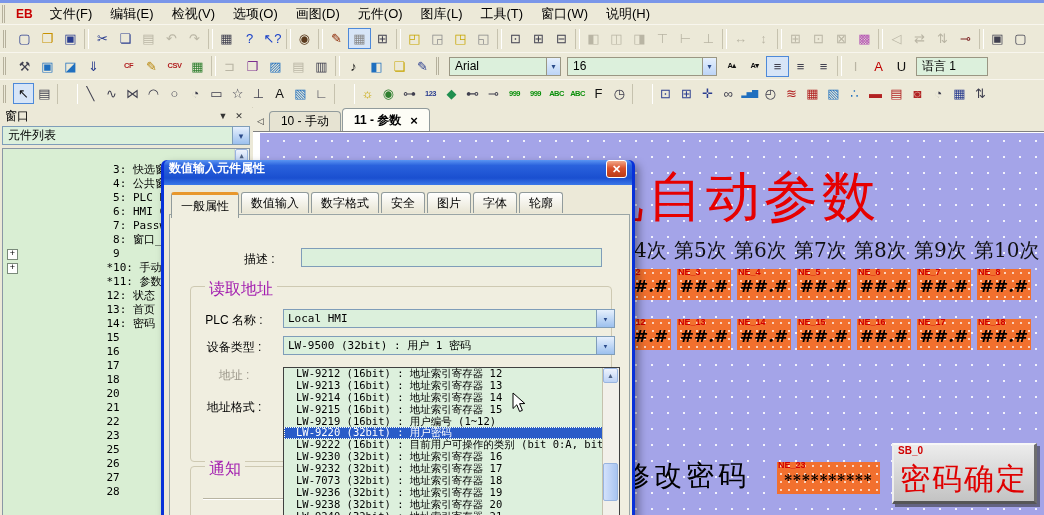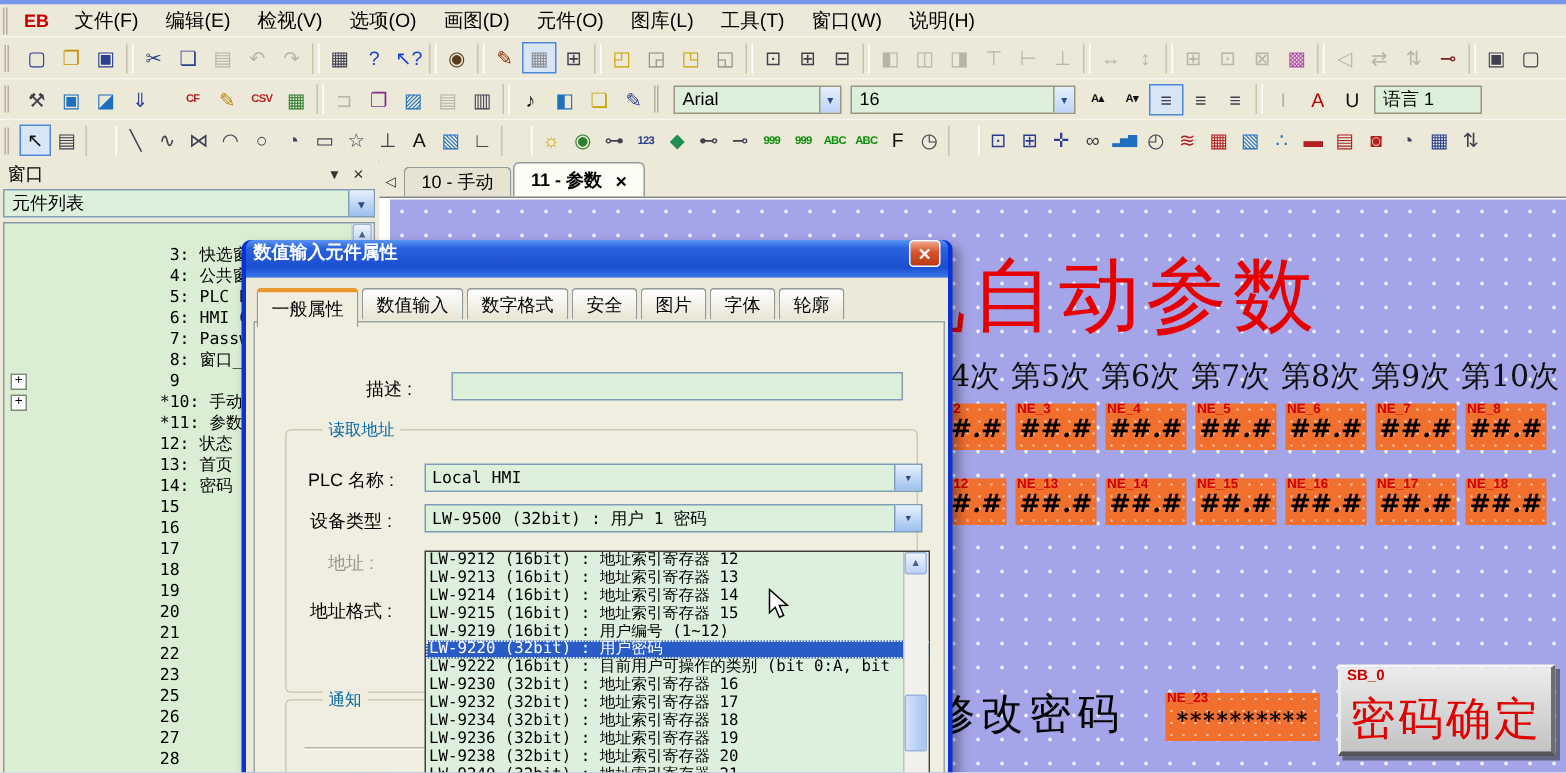--- a/index.html
+++ b/index.html
@@ -95,28 +95,28 @@
   .dtabs{position:absolute;left:7px;top:7px;display:flex;align-items:flex-start;z-index:3}
   .dtab{height:20px;padding:0 9px;font-size:12px;display:flex;align-items:center;border:1px solid #919b9c;
         border-bottom:none;border-radius:3px 3px 0 0;background:linear-gradient(#fff,#e8e5d4);margin-right:2px;white-space:nowrap}
   .dtab.active{height:23px;border-top:3px solid #e8972c;background:#f0eee0}
   .dpage{position:absolute;left:5px;top:29px;width:459px;height:306px;border:1px solid #9aa5a6;background:#f0eee0}
   .dlabel{position:absolute;font-size:12px;white-space:nowrap}
   .dlabel.right{text-align:center;width:88px;left:20px}
   .dlabel.dim{color:#9a968a}
   .dinput{position:absolute;background:#dcf0dc;border:1px solid #7f9db9;box-sizing:border-box}
   .dgroup{position:absolute;border:1px solid #cec9b2;border-radius:4px}
-  .dlegend{position:absolute;top:-8px;left:24px;background:#f0eee0;padding:0 4px;font-size:11px;color:#0369a1;white-space:nowrap}
+  .dlegend{position:absolute;top:-8px;left:14px;background:#f0eee0;padding:0 4px;font-size:16px;color:#a21caf;white-space:nowrap}
   .xcombo{position:absolute;height:19px;background:#dcf0dc;border:1px solid #7f9db9;display:flex;align-items:center;
           font-family:"DejaVu Sans Mono",monospace;font-size:11px;padding-left:4px;box-sizing:border-box;white-space:pre}
   .xcombo .dd{width:17px;font-size:9px;background:linear-gradient(#e6f0fd,#9cc0ee);border-left:1px solid #7f9db9}
   #device-list{position:absolute;left:113px;top:152px;width:337px;height:183px;background:#ddf0dd;
                border:1px solid #404040;z-index:5;overflow:hidden;box-sizing:border-box}
   .li{height:11.9px;line-height:11.9px;font-family:"DejaVu Sans Mono",monospace;font-size:10.5px;
-      white-space:pre;padding-left:2px;overflow:hidden}
+      white-space:pre;padding-left:12px;overflow:hidden}
   .li.selected{background:#2a5cc8;color:#fff;outline:1px dotted #ffe;outline-offset:-1px}
   .lsb{position:absolute;right:0;top:0;width:16px;bottom:0;background:#f2f0ea;border-left:1px solid #c5c1ad}
   .lsb .sbtn{width:15px;height:15px}
   .lthumb{position:absolute;left:0;top:95px;width:15px;height:38px;background:linear-gradient(90deg,#d3e1fc,#a8c4f0);
           border:1px solid #98b4df;border-radius:2px;box-sizing:border-box}
   .hline{position:absolute;height:1px;background:#b8b4a2;box-shadow:0 1px 0 #fff}
   
   #cursor{position:absolute;left:512px;top:392px;z-index:99}
 </style>
 </head>
@@ -626,23 +626,20 @@
           </div>
 
           <div class="tree-item">
             <span>17</span>
           </div>
 
           <div class="tree-item">
             <span>18</span>
           </div>
 
-          <div class="tree-item">
-            <span>19</span>
-          </div>
 
           <div class="tree-item">
             <span>20</span>
           </div>
 
           <div class="tree-item">
             <span>21</span>
           </div>
 
           <div class="tree-item">
@@ -840,21 +837,21 @@
 
           <div class="li">LW-9212 (16bit) : 地址索引寄存器 12</div>
               <div class="li">LW-9213 (16bit) : 地址索引寄存器 13</div>
               <div class="li">LW-9214 (16bit) : 地址索引寄存器 14</div>
               <div class="li">LW-9215 (16bit) : 地址索引寄存器 15</div>
               <div class="li">LW-9219 (16bit) : 用户编号 (1~12)</div>
               <div class="li selected">LW-9220 (32bit) : 用户密码</div>
               <div class="li">LW-9222 (16bit) : 目前用户可操作的类别 (bit 0:A, bit</div>
               <div class="li">LW-9230 (32bit) : 地址索引寄存器 16</div>
               <div class="li">LW-9232 (32bit) : 地址索引寄存器 17</div>
-              <div class="li">LW-9234 (32bit) : 地址索引寄存器 18</div>
+              <div class="li">LW-7073 (32bit) : 地址索引寄存器 18</div>
               <div class="li">LW-9236 (32bit) : 地址索引寄存器 19</div>
               <div class="li">LW-9238 (32bit) : 地址索引寄存器 20</div>
               <div class="li">LW-9240 (32bit) : 地址索引寄存器 21</div>
             </div>
           <div class="lsb">
             <span class="sbtn" style="top:0">▲</span>
             <span class="lthumb"></span>
 
           </div>
         </div>

